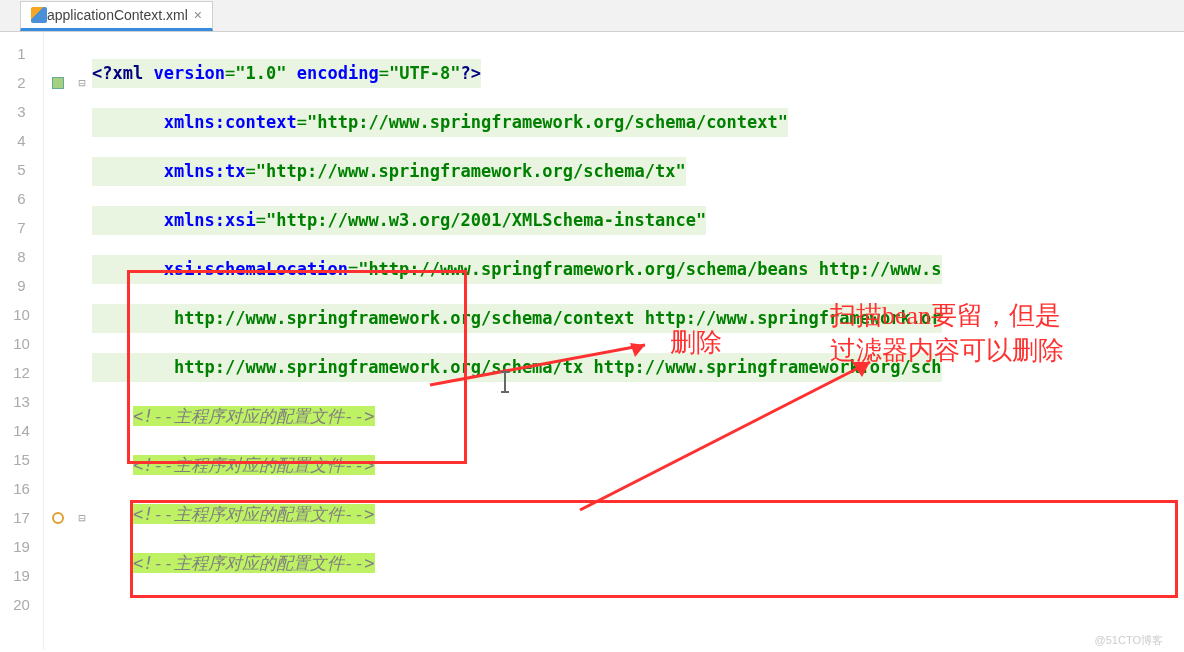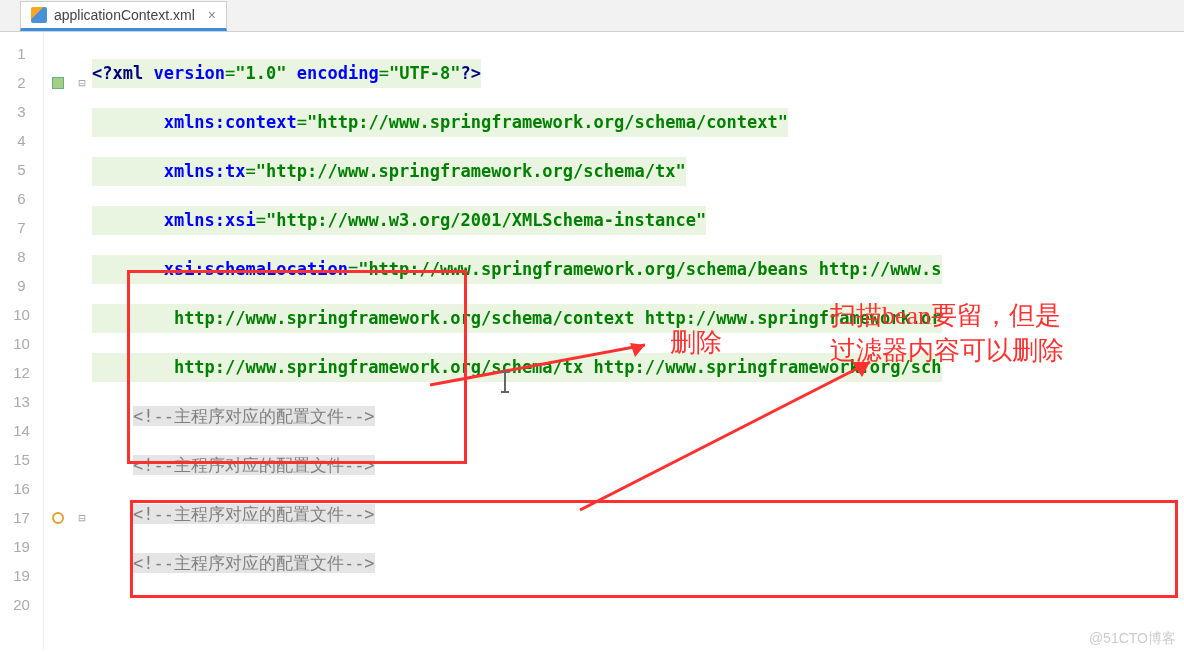--- a/index.html
+++ b/index.html
@@ -1,42 +1,42 @@
 <!DOCTYPE html>
 <html><head>
 <meta charset="utf-8">
 <style>
 * { margin: 0; padding: 0; box-sizing: border-box; }
 body { font-family: Consolas, Monaco, monospace; font-size: 17px; background: #fff; width: 1184px; height: 652px; overflow: hidden; position: relative; }
 .tab-bar { height: 32px; background: #f2f2f2; border-bottom: 1px solid #d0d0d0; display: flex; align-items: center; padding-left: 20px; }
-.tab { display: flex; align-items: center; height: 30px; padding: 0 10px; background: #fff; border: 1px solid #d0d0d0; border-bottom: 3px solid #3a8cde; gap: 7px; font-family: -apple-system, Segoe UI, sans-serif; font-size: 14px; color: #444; }
+.tab { display: flex; align-items: center; height: 30px; padding: 0 10px; background: #fff; border: 1px solid #d0d0d0; border-bottom: 3px solid #3a8cde; gap: 0; font-family: -apple-system, Segoe UI, sans-serif; font-size: 14px; color: #444; }
 .tab-icon { width: 16px; height: 16px; background: linear-gradient(135deg,#f5a623 40%,#4a90d9 40%); border-radius: 2px; }
 .close-x { color: #888; font-size: 14px; margin-left: 6px; }
 .editor { display: flex; height: 618px; }
 .gutter-nums { width: 44px; background: #fff; text-align: center; color: #aaa; font-family: -apple-system, Segoe UI, sans-serif; font-size: 15px; padding-top: 7px; border-right: 1px solid #eee; }
 .gutter-nums div { height: 29px; line-height: 29px; }
 .gutter-icons { width: 28px; background: #fff; padding-top: 7px; }
 .gutter-icons div { height: 29px; display: flex; align-items: center; justify-content: center; }
 .ic-sq { width: 12px; height: 12px; background: #a4d07f; border: 1px solid #6a9; }
 .ic-ci { width: 12px; height: 12px; border: 2px solid #e0a030; border-radius: 50%; }
 .fold-col { width: 20px; background: #fff; padding-top: 7px; }
 .fold-col div { height: 29px; display: flex; align-items: center; justify-content: center; color: #aaa; font-size: 12px; }
 .code { flex: 1; padding-top: 7px; white-space: pre; overflow: hidden; }
 .line { height: 29px; line-height: 29px; }
 .bg-tag { background: #e9f5e0; display: inline-block; }
 .tag { color: #000080; font-weight: bold; text-align: center; }
 .attr { color: #0000ff; font-weight: bold; }
 .str { color: #008000; font-weight: bold; }
 .op { color: #008000; }
-.cmt-i { color: #808080; background: #e5e5e5; }
+.cmt-i { color: #808080; font-style: italic; background: #bef264; }
 .box-red-1 { position: absolute; border: 3px solid #ff3030; left: 127px; top: 270px; width: 340px; height: 194px; pointer-events: none; }
 .box-red-2 { position: absolute; border: 3px solid #ff3030; left: 130px; top: 500px; width: 1048px; height: 98px; pointer-events: none; }
 .annot { position: absolute; color: #ff3030; font-family: SimSun, serif; font-size: 26px; pointer-events: none; }
 .arrow { position: absolute; pointer-events: none; }
-.watermark { position: absolute; bottom: 4px; right: 8px; font-size: 14px; color: #ccc; font-family: sans-serif; }
+.watermark { position: absolute; bottom: 4px; right: 21px; font-size: 11px; color: #ccc; font-family: sans-serif; }
 .cursor-i { position: absolute; left: 504px; top: 373px; width: 2px; height: 18px; background: #666; }
 .cursor-i::before, .cursor-i::after { content: ''; position: absolute; width: 8px; height: 2px; background: #666; left: -3px; }
 .cursor-i::before { top: -2px; } .cursor-i::after { bottom: -2px; }
 </style>
 </head>
 <body>
 
 <div class="tab-bar">
   <div class="tab">
     <span class="tab-icon"></span>

